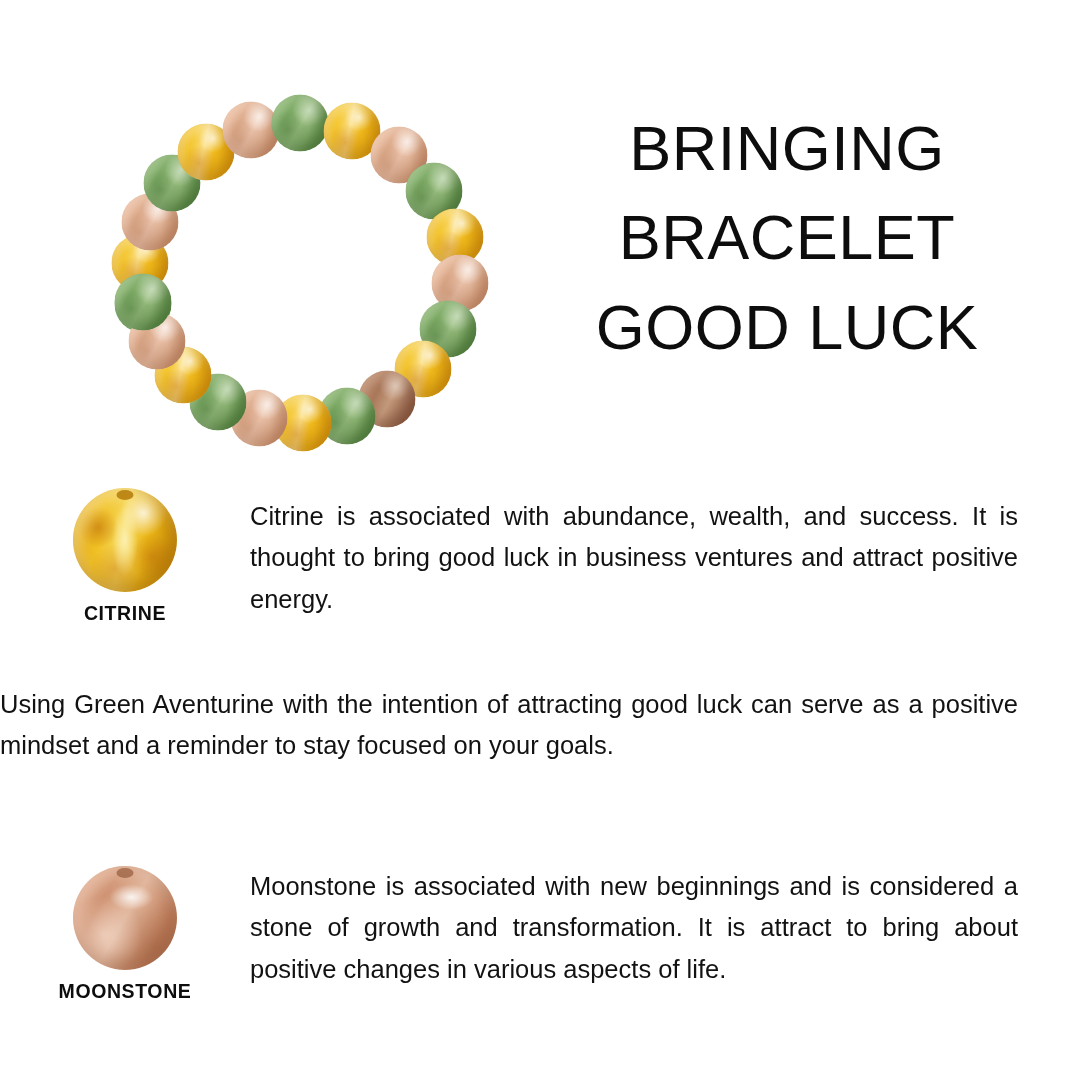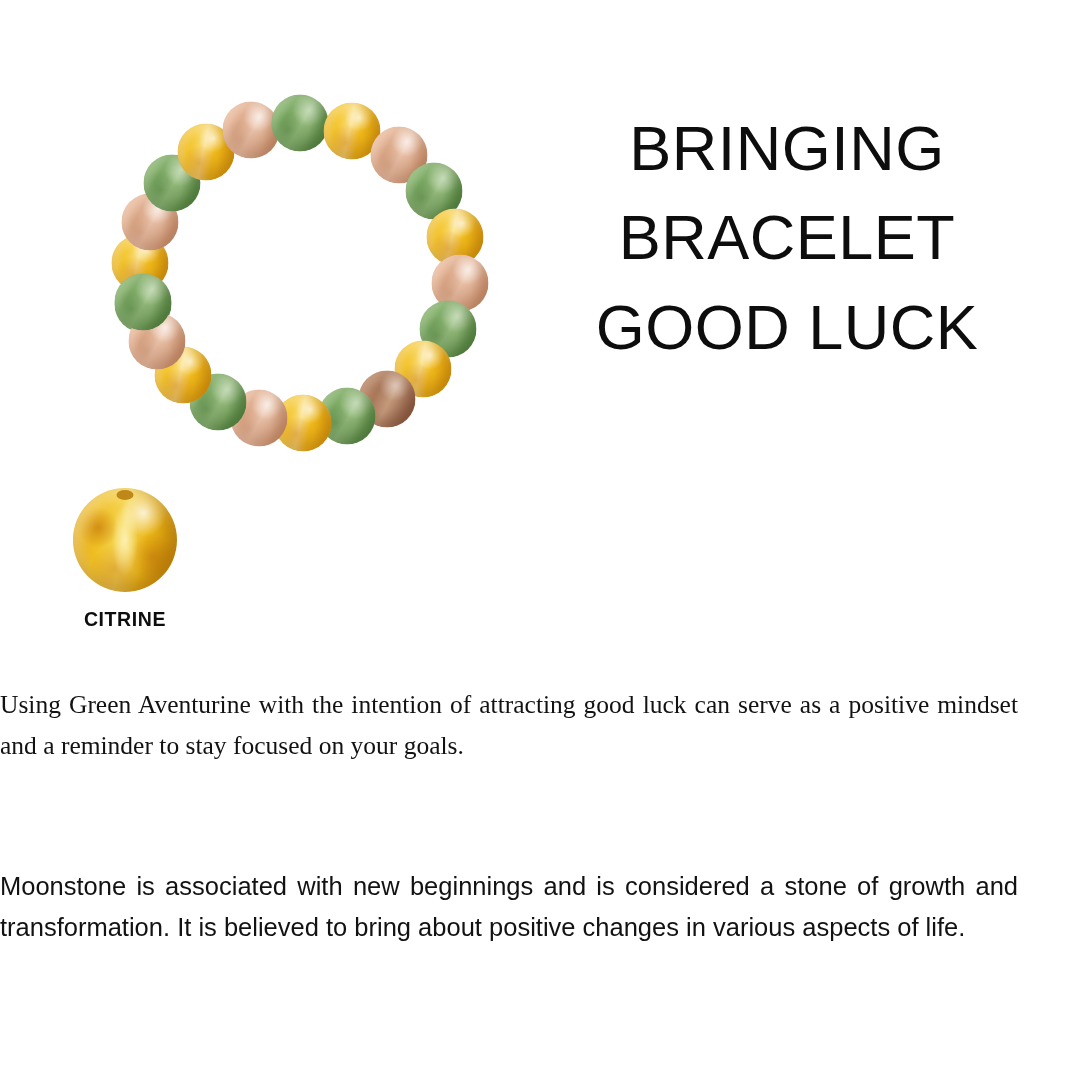--- a/index.html
+++ b/index.html
@@ -178,21 +178,21 @@
     transform: translateX(-50%);
     width: 17px;
     height: 10px;
     border-radius: 50%;
   }
   .s-citrine .drill   { background: #b47a08; opacity: 0.85; }
   .s-aventurine .drill{ background: #3d6b2c; opacity: 0.55; }
   .s-moonstone .drill { background: #9d6546; opacity: 0.80; }
 
   .stone-label {
-    margin-top: 14px;
+    margin-top: 8px;
     font-family: "Liberation Sans", sans-serif;
     font-weight: bold;
     font-size: 19.5px;
     letter-spacing: 0.6px;
     line-height: 1.35;
     text-align: center;
     color: #0d0d0d;
     text-transform: uppercase;
   }
 
@@ -200,21 +200,21 @@
     flex: 1 1 auto;
     padding-right: 62px;
     padding-top: 14px;
     font-family: "Liberation Sans", sans-serif;
     font-size: 25.5px;
     line-height: 1.62;
     text-align: justify;
     text-justify: inter-word;
     color: #121212;
   }
-  .stone-row.r2 .stone-text { padding-top: 20px; font-family: Liberation Serif, serif; }
+  .stone-row.r2 .stone-text { padding-top: 20px; }
   .stone-row.r3 .stone-text { padding-top: 6px; }
 </style>
 </head>
 <body>
 
 <div class="hero">
 
   <div class="bracelet-wrap">
     <div class="bracelet-ring" id="bracelet-ring">
         <div class="bead aventurine" style="width: 57px; height: 57px; left: 49.4964px; top: 226.187px;"></div>
@@ -252,23 +252,30 @@
 
 <div class="rows">
 
   <div class="stone-row r1">
     <div class="stone-figure">
       <div class="stone-bead s-citrine">
         <span class="drill"></span>
       </div>
       <div class="stone-label">CITRINE</div>
     </div>
+    <div class="stone-text">Citrine is associated with abundance, wealth, and success. It is thought to bring good luck in business ventures and attract positive energy.</div>
   </div>
 
   <div class="stone-row r2">
     <div class="stone-text">Using Green Aventurine with the intention of attracting good luck can serve as a positive mindset and a reminder to stay focused on your goals.</div>
   </div>
 
   <div class="stone-row r3">
-    <div class="stone-text">Moonstone is associated with new beginnings and is considered a stone of growth and transformation. It is believed to bring about positive changes in various aspects of life.</div>
+    <div class="stone-figure">
+      <div class="stone-bead s-moonstone">
+        <span class="drill"></span>
+      </div>
+      <div class="stone-label">MOONSTONE</div>
+    </div>
+    <div class="stone-text">Moonstone is associated with new beginnings and is considered a stone of growth and transformation. It is attract to bring about positive changes in various aspects of life.</div>
   </div>
 
 </div>
 
 </body></html>

